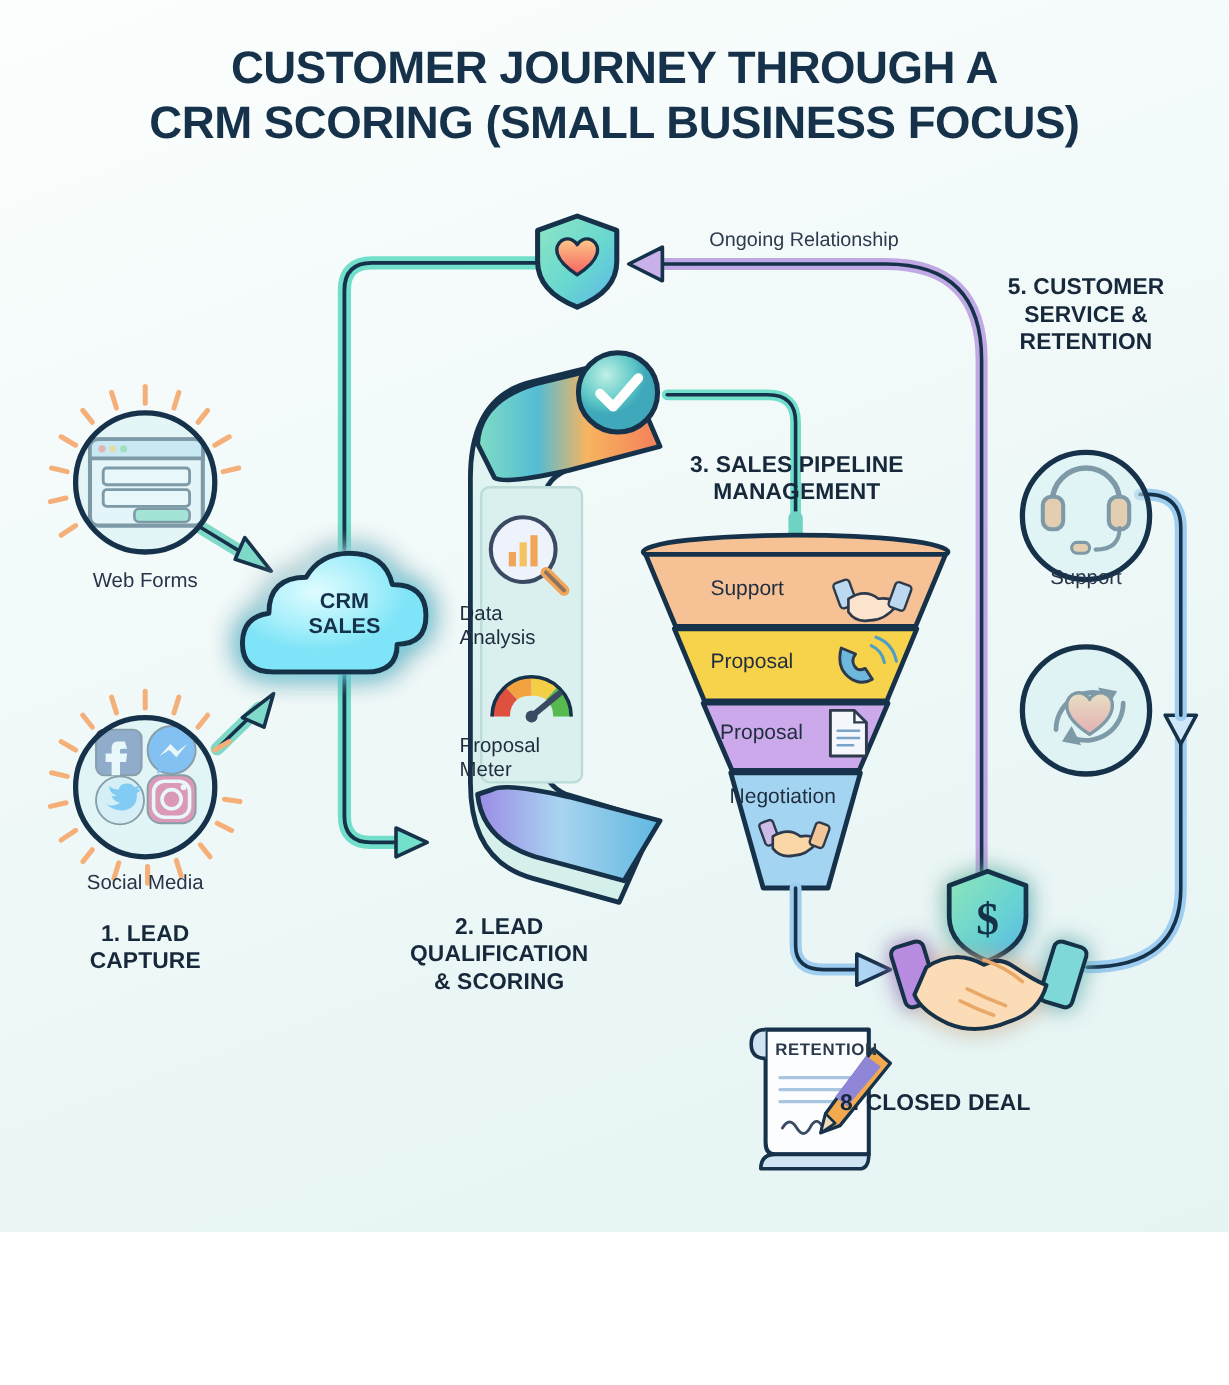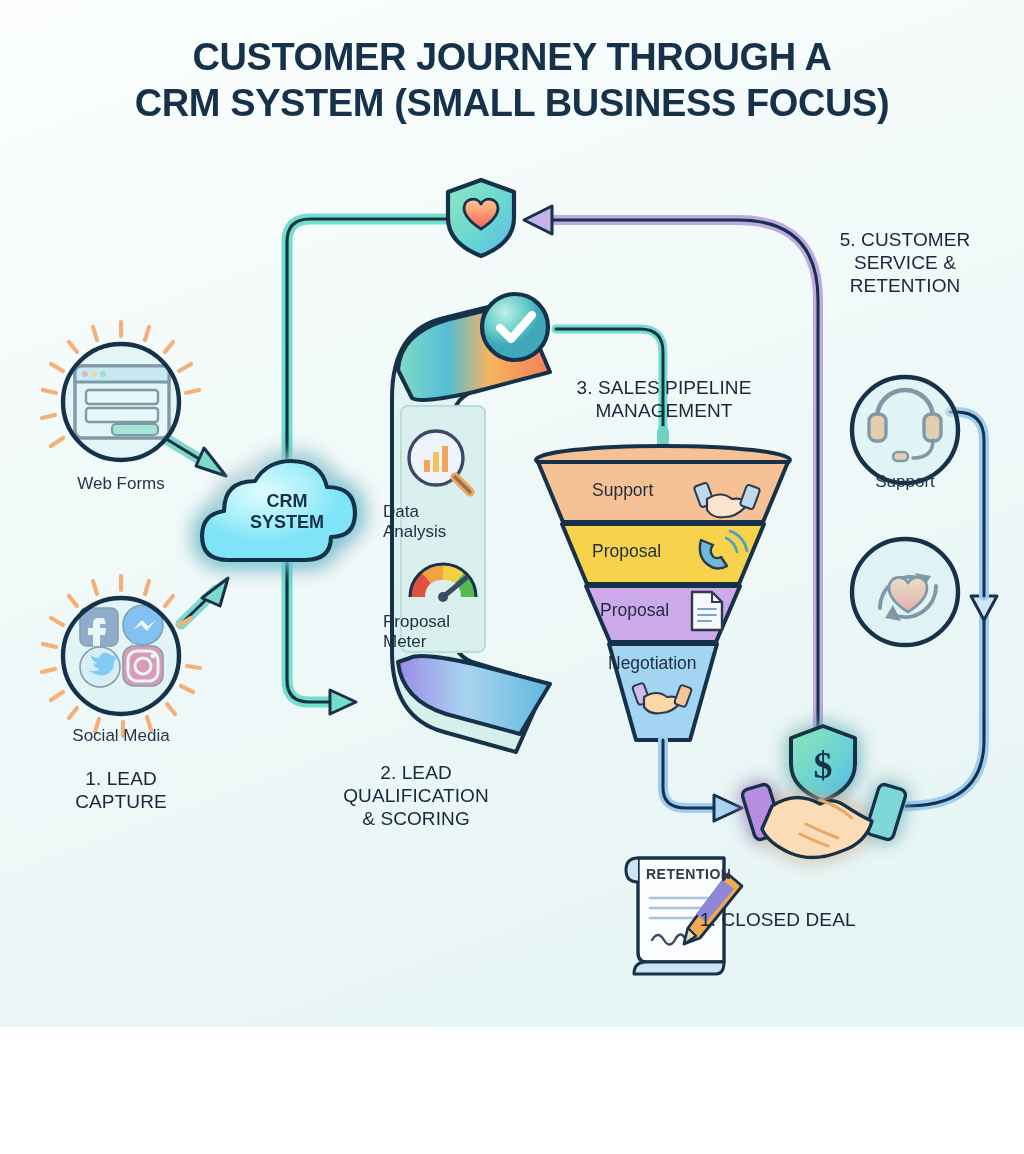--- a/index.html
+++ b/index.html
@@ -36,21 +36,21 @@
     font-size: 38px;
     line-height: 1.22;
     letter-spacing: -0.4px;
   }
   #title .l { display: block; }
 
   
   .step-label {
     position: absolute;
     color: #17283b;
-    font-weight: 400;
+    font-weight: 700;
     font-size: 19px;
     line-height: 1.2;
     letter-spacing: .1px;
     text-align: center;
     white-space: pre-line;
   }
   .node-label {
     position: absolute;
     color: #283447;
     font-size: 17px;
@@ -419,54 +419,55 @@
       <g fill="none" stroke="#16324a" stroke-width="4.4">
         <circle cx="121" cy="402" r="58" fill="#d6f1f4" fill-opacity=".55"></circle>
         <circle cx="121" cy="656" r="58" fill="#d6f1f4" fill-opacity=".55"></circle>
         <circle cx="905" cy="430" r="53" fill="#d6f1f4" fill-opacity=".55"></circle>
         <circle cx="905" cy="592" r="53" fill="#d6f1f4" fill-opacity=".55"></circle>
       </g>
     </svg>
 
     <div id="title">
       <span class="l">CUSTOMER JOURNEY THROUGH A</span>
-      <span class="l">CRM SYSTEM (SMALL BUSINESS FOCUS)</span>
+      <span class="l">CRM SCORING (SMALL BUSINESS FOCUS)</span>
     </div>
 
     <div id="cloud-wrap" style="left:202px; top:462px; width:170px; height:100px;">
       <div id="cloud-label">CRM
-SYSTEM</div>
+SALES</div>
     </div>
 
     <div class="node-label" style="left:21px; top:474px; width:200px;">Web Forms</div>
     <div class="node-label" style="left:21px; top:726px; width:200px;">Social Media</div>
 
     <div class="tube-txt" style="left:383px; top:502px;">Data
 Analysis</div>
     <div class="tube-txt" style="left:383px; top:612px;">Proposal
 Meter</div>
 
     <div class="funnel-row-label" style="left:592px; top:480px;">Support</div>
     <div class="funnel-row-label" style="left:592px; top:541px;">Proposal</div>
     <div class="funnel-row-label" style="left:600px; top:600px;text-align:right;">Proposal</div>
     <div class="funnel-row-label" style="left:608px; top:653px;">Negotiation</div>
 
     <div class="node-label" style="left:805px; top:472px; width:200px;">Support</div>
 
+    <div class="flow-label" style="left:470px; top:191px; width:400px;">Ongoing Relationship</div>
 
     <div style="position:absolute; left:646px; top:866px; font-size:14px; font-weight:700; color:#2c3a4c; letter-spacing:.5px;">RETENTION</div>
 
     <div class="step-label" style="left:21px; top:768px; width:200px;">1. LEAD
 CAPTURE</div>
     <div class="step-label" style="left:313px; top:762px; width:206px;">2. LEAD
 QUALIFICATION
 &amp; SCORING</div>
     <div class="step-label" style="left:541px; top:377px; width:246px;">3. SALES PIPELINE
 MANAGEMENT</div>
-    <div class="step-label" style="left:700px; top:909px; width:310px; text-align:left;">1. CLOSED DEAL</div>
+    <div class="step-label" style="left:700px; top:909px; width:310px; text-align:left;">8. CLOSED DEAL</div>
     <div class="step-label" style="left:800px; top:229px; width:210px;">5. CUSTOMER
 SERVICE &amp;
 RETENTION</div>
 
   </div>
 
   <div id="footer">
     
     
   </div>

